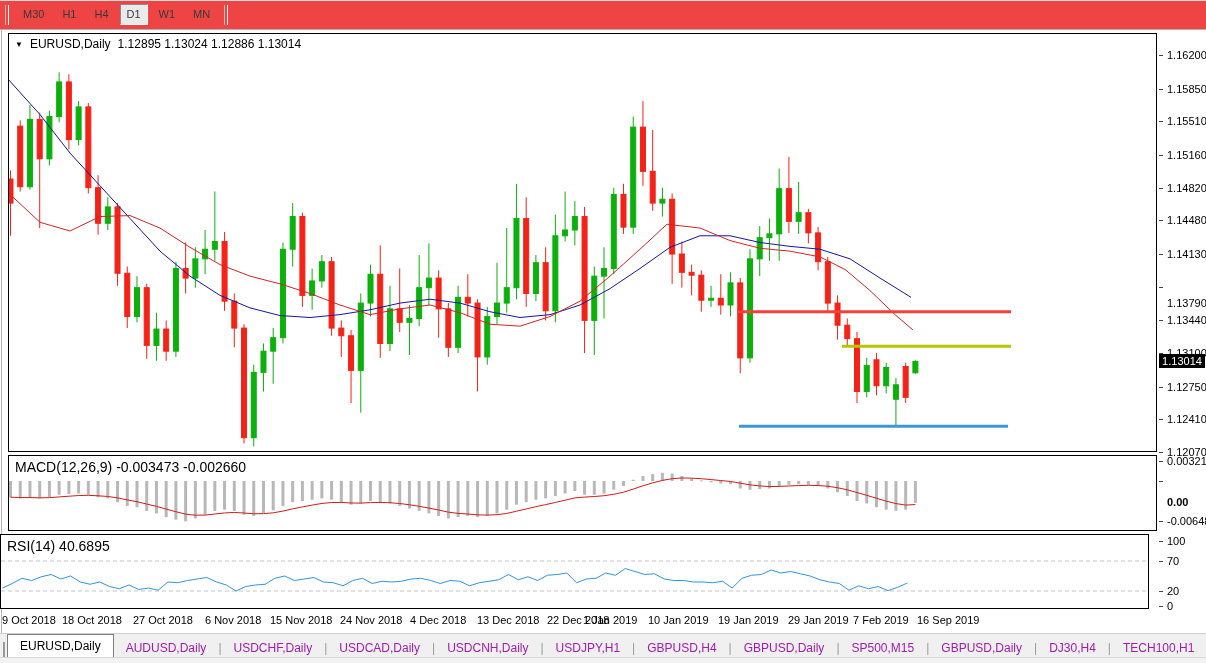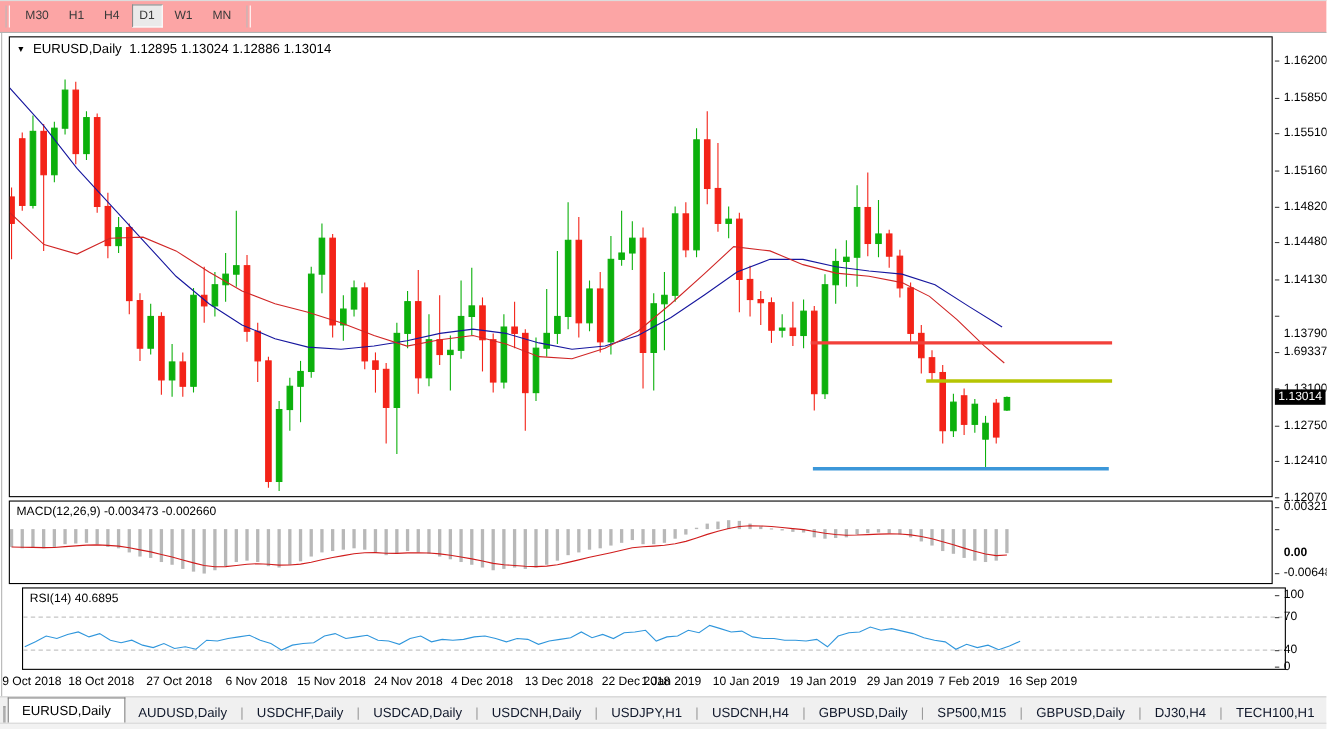--- a/index.html
+++ b/index.html
@@ -1,51 +1,51 @@
 <!DOCTYPE html>
 <html><head>
 <meta charset="utf-8">
 <style>
   html,body{margin:0;padding:0}
   body{width:1206px;height:663px;position:relative;background:#fff;
        font-family:"Liberation Sans",sans-serif;overflow:hidden}
   
-  .toolbar{position:absolute;left:0;top:0;width:1206px;height:29px;background:#fca5a5;
+  .toolbar{position:absolute;left:0;top:0;width:1206px;height:29px;background:#ef4444;
            border-bottom:1px solid #b3b3b3;display:flex;align-items:center}
   .toolbar:before{content:"";position:absolute;left:0;top:0;width:100%;height:1px;background:#dcdcdc}
   .groove{width:2px;height:20px;border-left:1px solid #b9b9b9;border-right:1px solid #ffffff;margin:0 5px}
   .tf-btn{display:inline-block;padding:3px 6px;font-size:11px;color:#3a3a3a;margin:0 2px;
           border:1px solid transparent;cursor:default;line-height:13px}
   .tf-btn.active{background:#eaeaea;border-top:1px solid #8a8a8a;border-left:1px solid #8a8a8a;
                  border-bottom:1px solid #fdfdfd;border-right:1px solid #fdfdfd}
   
   .left-edge{position:absolute;left:1px;top:30px;width:1px;height:626px;background:#b5b5b5}
   
   .panel{position:absolute;border:1px solid #000;background:#fff}
   #main-panel{left:8px;top:33px;width:1147px;height:417px}
   #macd-panel{left:8px;top:455px;width:1147px;height:74px}
-  #rsi-panel{left:20px;top:534px;width:1147px;height:73px}
+  #rsi-panel{left:0;top:534px;width:1147px;height:73px}
   .panel svg{position:absolute;left:0;top:0}
-  .overlay-label{position:absolute;left:6px;top:3px;font-size:11px;color:#000;white-space:pre}
+  .overlay-label{position:absolute;left:6px;top:3px;font-size:14px;color:#000;white-space:pre}
   #chart-title{display:flex;align-items:center;gap:7px;font-size:12px}
   .dd-icon{font-size:8px;color:#000}
   .title-ohlc{letter-spacing:0px}
   
   #price-axis{position:absolute;left:1159px;top:30px;width:47px;height:603px;font-size:11px;color:#000}
   .ax-label{position:absolute;left:8px;white-space:nowrap}
   .ax-tick{position:absolute;left:0;width:4px;height:1px;background:#444}
   #price-tag{position:absolute;left:0;width:46px;height:14px;background:#000;color:#fff;
              font-size:11px;text-align:center;line-height:14px}
   #date-axis{position:absolute;left:0;top:610px;width:1158px;height:22px;font-size:11px;color:#000}
   .date-label{position:absolute;top:4px;white-space:nowrap}
   
   .tabbar{position:absolute;left:0;top:633px;width:1206px;height:24px;background:#f0f0f0;
           border-top:1px solid #cfcfcf;display:flex;align-items:flex-end;font-size:12px}
   .tab-stub{width:7px;height:15px;border:1px solid #9a9a9a;border-bottom:none;margin-left:3px;background:#f0f0f0}
-  .tab{padding:4px 12px 3px 12px;color:#0f172a;white-space:nowrap;cursor:default}
+  .tab{padding:4px 12px 3px 12px;color:#a21caf;white-space:nowrap;cursor:default}
   .tab.active{background:#fff;color:#000;border:1px solid #7f7f7f;border-bottom:none;height:16px;margin-left:2px}
   .tab-sep{color:#9a9a9a;padding-bottom:3px}
   .tab-scroll{margin-left:auto;display:flex;align-items:center;gap:10px;padding:0 12px 4px 4px;color:#9a9a9a}
   
   .statusbar{position:absolute;left:0;top:657px;width:1206px;height:6px;background:#f2f2f2;
              border-top:1px solid #d8d8d8}
 </style>
 </head>
 <body>
 
@@ -400,60 +400,60 @@
     <div class="ax-label" style="top: 119px;">1.15160</div>
     <div class="ax-tick" style="top: 157.693px;"></div>
     <div class="ax-label" style="top: 151.693px; text-align: right;">1.14820</div>
     <div class="ax-tick" style="top: 190.385px;"></div>
     <div class="ax-label" style="top: 184.385px;">1.14480</div>
     <div class="ax-tick" style="top: 224.039px;"></div>
     <div class="ax-label" style="top: 218.039px;">1.14130</div>
     <div class="ax-tick" style="top: 256.731px;"></div>
     <div class="ax-label" style="top: 250.731px; margin-top: 16px;">1.13790</div>
     <div class="ax-tick" style="top: 290.385px;"></div>
-    <div class="ax-label" style="top: 284.385px;">1.69337</div>
+    <div class="ax-label" style="top: 284.385px;">1.13440</div>
     <div class="ax-tick" style="top: 323.077px;"></div>
     <div class="ax-label" style="top: 317.077px;">1.13100</div>
     <div class="ax-tick" style="top: 356.731px;"></div>
     <div class="ax-label" style="top: 350.731px;">1.12750</div>
     <div class="ax-tick" style="top: 389.424px;"></div>
     <div class="ax-label" style="top: 383.424px;">1.12410</div>
     <div class="ax-tick" style="top: 422.116px;"></div>
     <div class="ax-label" style="top: 416.116px;">1.12070</div>
     <div class="ax-tick" style="top: 431px;"></div>
     <div class="ax-label" style="top: 425px;">0.003216</div>
     <div class="ax-tick" style="top: 451px;"></div>
     <div class="ax-label" style="top: 466px; font-weight: bold;">0.00</div>
     <div class="ax-tick" style="top: 491px;"></div>
     <div class="ax-label" style="top: 485px;">-0.006485</div>
     <div class="ax-tick" style="top: 511px;"></div>
     <div class="ax-label" style="top: 505px;">100</div>
     <div class="ax-tick" style="top: 531px;"></div>
     <div class="ax-label" style="top: 525px;">70</div>
     <div class="ax-tick" style="top: 561px;"></div>
-    <div class="ax-label" style="top: 555px;">40</div>
+    <div class="ax-label" style="top: 555px;">20</div>
     <div class="ax-tick" style="top: 576px;"></div>
     <div class="ax-label" style="top: 570px;">0</div>
   </div>
 
 <div class="tabbar">
   <span class="tab-stub"></span>
   <span id="tab-items" style="display:flex;align-items:flex-end">
       <span class="tab active">EURUSD,Daily</span>
       <span class="tab">AUDUSD,Daily</span>
       <span class="tab-sep">|</span>
       <span class="tab">USDCHF,Daily</span>
       <span class="tab-sep">|</span>
       <span class="tab">USDCAD,Daily</span>
       <span class="tab-sep">|</span>
       <span class="tab">USDCNH,Daily</span>
       <span class="tab-sep">|</span>
       <span class="tab">USDJPY,H1</span>
       <span class="tab-sep">|</span>
-      <span class="tab">USDCNH,H4</span>
+      <span class="tab">GBPUSD,H4</span>
       <span class="tab-sep">|</span>
       <span class="tab">GBPUSD,Daily</span>
       <span class="tab-sep">|</span>
       <span class="tab">SP500,M15</span>
       <span class="tab-sep">|</span>
       <span class="tab">GBPUSD,Daily</span>
       <span class="tab-sep">|</span>
       <span class="tab">DJ30,H4</span>
       <span class="tab-sep">|</span>
       <span class="tab">TECH100,H1</span>

